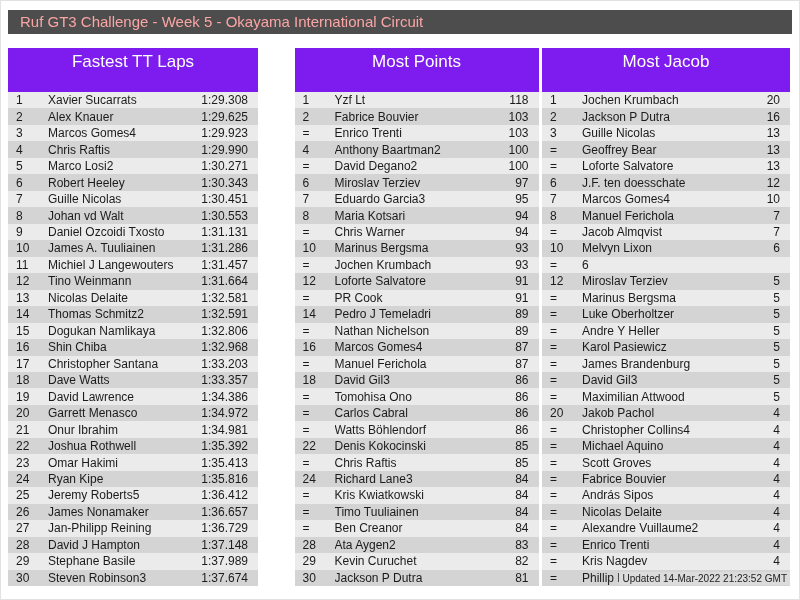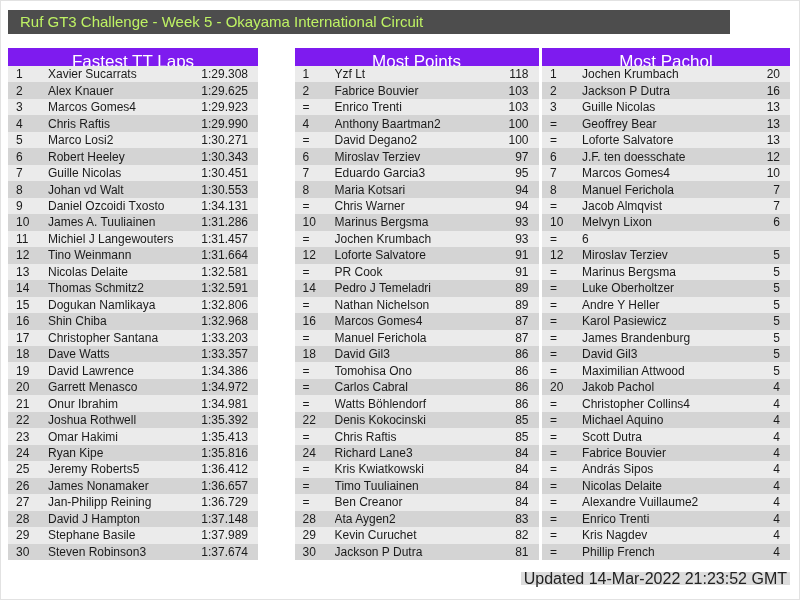--- a/index.html
+++ b/index.html
@@ -7,42 +7,42 @@
     width: 800px; height: 600px;
     background: #ffffff;
     font-family: "Liberation Sans", sans-serif;
     position: relative;
     overflow: hidden;
     box-shadow: inset 0 0 0 1px #e2e2e2;
   }
   .titlebar {
     position: absolute;
     left: 8px; top: 10px;
-    width: 722px; height: 24px;
+    width: 784px; height: 24px;
     background: var(--titlebar-bg, #4d4d4d);
-    color: #bef264;
+    color: #fca5a5;
     font-size: 15px;
     line-height: 24px;
     padding-left: 12px;
     box-sizing: border-box;
     white-space: nowrap;
   }
   .boards {
     position: absolute;
     left: 8px; top: 48px;
     width: 782px;
     display: flex;
     justify-content: space-between;
   }
   .board { display: flex; flex-direction: column; }
   .board-1 { width: 250px; }
   .board-2 { width: 244px; padding-left: 33px; }
   .board-3 { width: 248px; }
   .board-header {
-    height: 18px;
+    height: 44px;
     background: var(--accent, #7e1bef);
     color: #ffffff;
     font-size: 17px;
     line-height: 28px;
     text-align: center;
     white-space: nowrap;
   }
   .board-rows {
     height: 494px;
     display: flex;
@@ -60,21 +60,21 @@
   .row.odd  { background: var(--row-odd, #ebebeb); }
   .row.even { background: var(--row-even, #d4d4d4); }
   .rank { width: 32px; padding-left: 8px; flex-shrink: 0; }
   .name { flex: 1; overflow: hidden; text-overflow: clip; }
   .val  { padding-right: 10px; text-align: right; }
   .footer-stamp {
     position: absolute;
     right: 10px; top: 572px;
     background: var(--footer-bg, #dcdcdc);
     color: #222222;
-    font-size: 16px;
+    font-size: 10px;
     line-height: 13px;
     padding: 0 3px;
     white-space: nowrap;
   }
 </style>
 </head>
 <body style="--accent: #7e1bef; --titlebar-bg: #4d4d4d; --row-odd: #ebebeb; --row-even: #d4d4d4; --footer-bg: #dcdcdc;">
 
 <div class="titlebar">Ruf GT3 Challenge - Week 5 - Okayama International Circuit</div>
 
@@ -118,21 +118,21 @@
           <span class="val">1:30.451</span>
         </div>
         <div class="row even">
           <span class="rank">8</span>
           <span class="name">Johan vd Walt</span>
           <span class="val">1:30.553</span>
         </div>
         <div class="row odd">
           <span class="rank">9</span>
           <span class="name">Daniel Ozcoidi Txosto</span>
-          <span class="val">1:34.131</span>
+          <span class="val">1:31.131</span>
         </div>
         <div class="row even">
           <span class="rank">10</span>
           <span class="name">James A. Tuuliainen</span>
           <span class="val">1:31.286</span>
         </div>
         <div class="row odd">
           <span class="rank">11</span>
           <span class="name">Michiel J Langewouters</span>
           <span class="val">1:31.457</span>
@@ -383,21 +383,21 @@
           <span class="val">82</span>
         </div>
         <div class="row even">
           <span class="rank">30</span>
           <span class="name">Jackson P Dutra</span>
           <span class="val">81</span>
         </div>
       </div>
   </div>
   <div class="board board-3">
-    <div class="board-header">Most Pachol</div>
+    <div class="board-header">Most Jacob</div>
     <div class="board-rows">
         <div class="row odd">
           <span class="rank">1</span>
           <span class="name">Jochen Krumbach</span>
           <span class="val">20</span>
         </div>
         <div class="row even">
           <span class="rank">2</span>
           <span class="name">Jackson P Dutra</span>
           <span class="val">16</span>
@@ -496,21 +496,21 @@
           <span class="name">Christopher Collins4</span>
           <span class="val">4</span>
         </div>
         <div class="row even">
           <span class="rank">=</span>
           <span class="name">Michael Aquino</span>
           <span class="val">4</span>
         </div>
         <div class="row odd">
           <span class="rank">=</span>
-          <span class="name">Scott Dutra</span>
+          <span class="name">Scott Groves</span>
           <span class="val">4</span>
         </div>
         <div class="row even">
           <span class="rank">=</span>
           <span class="name">Fabrice Bouvier</span>
           <span class="val">4</span>
         </div>
         <div class="row odd">
           <span class="rank">=</span>
           <span class="name">András Sipos</span>

